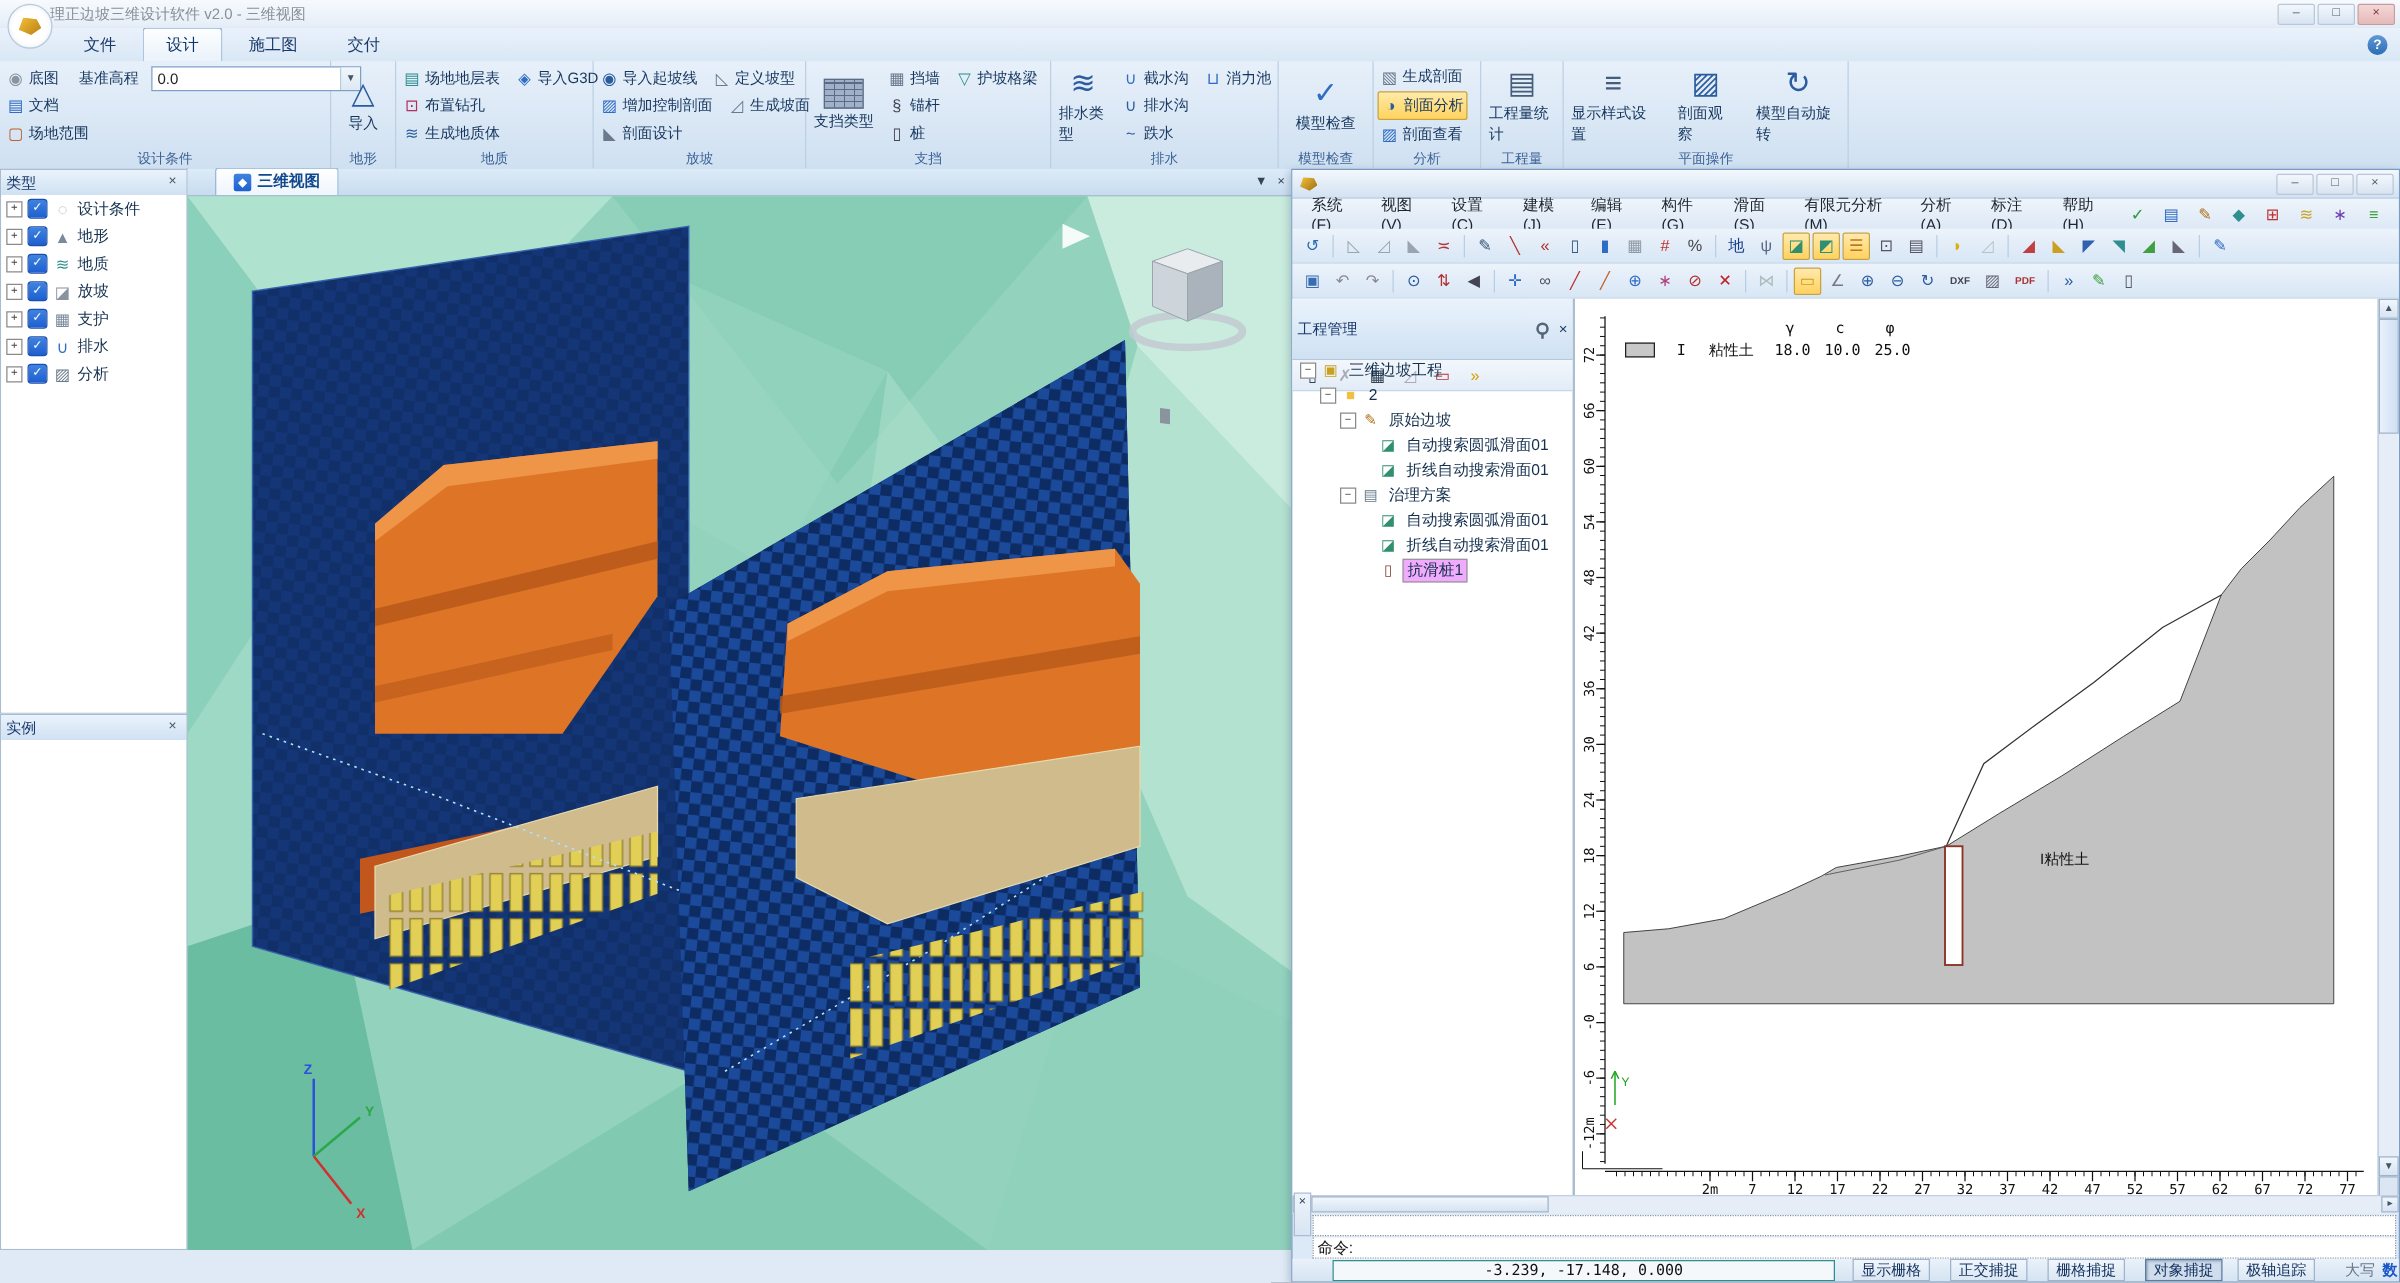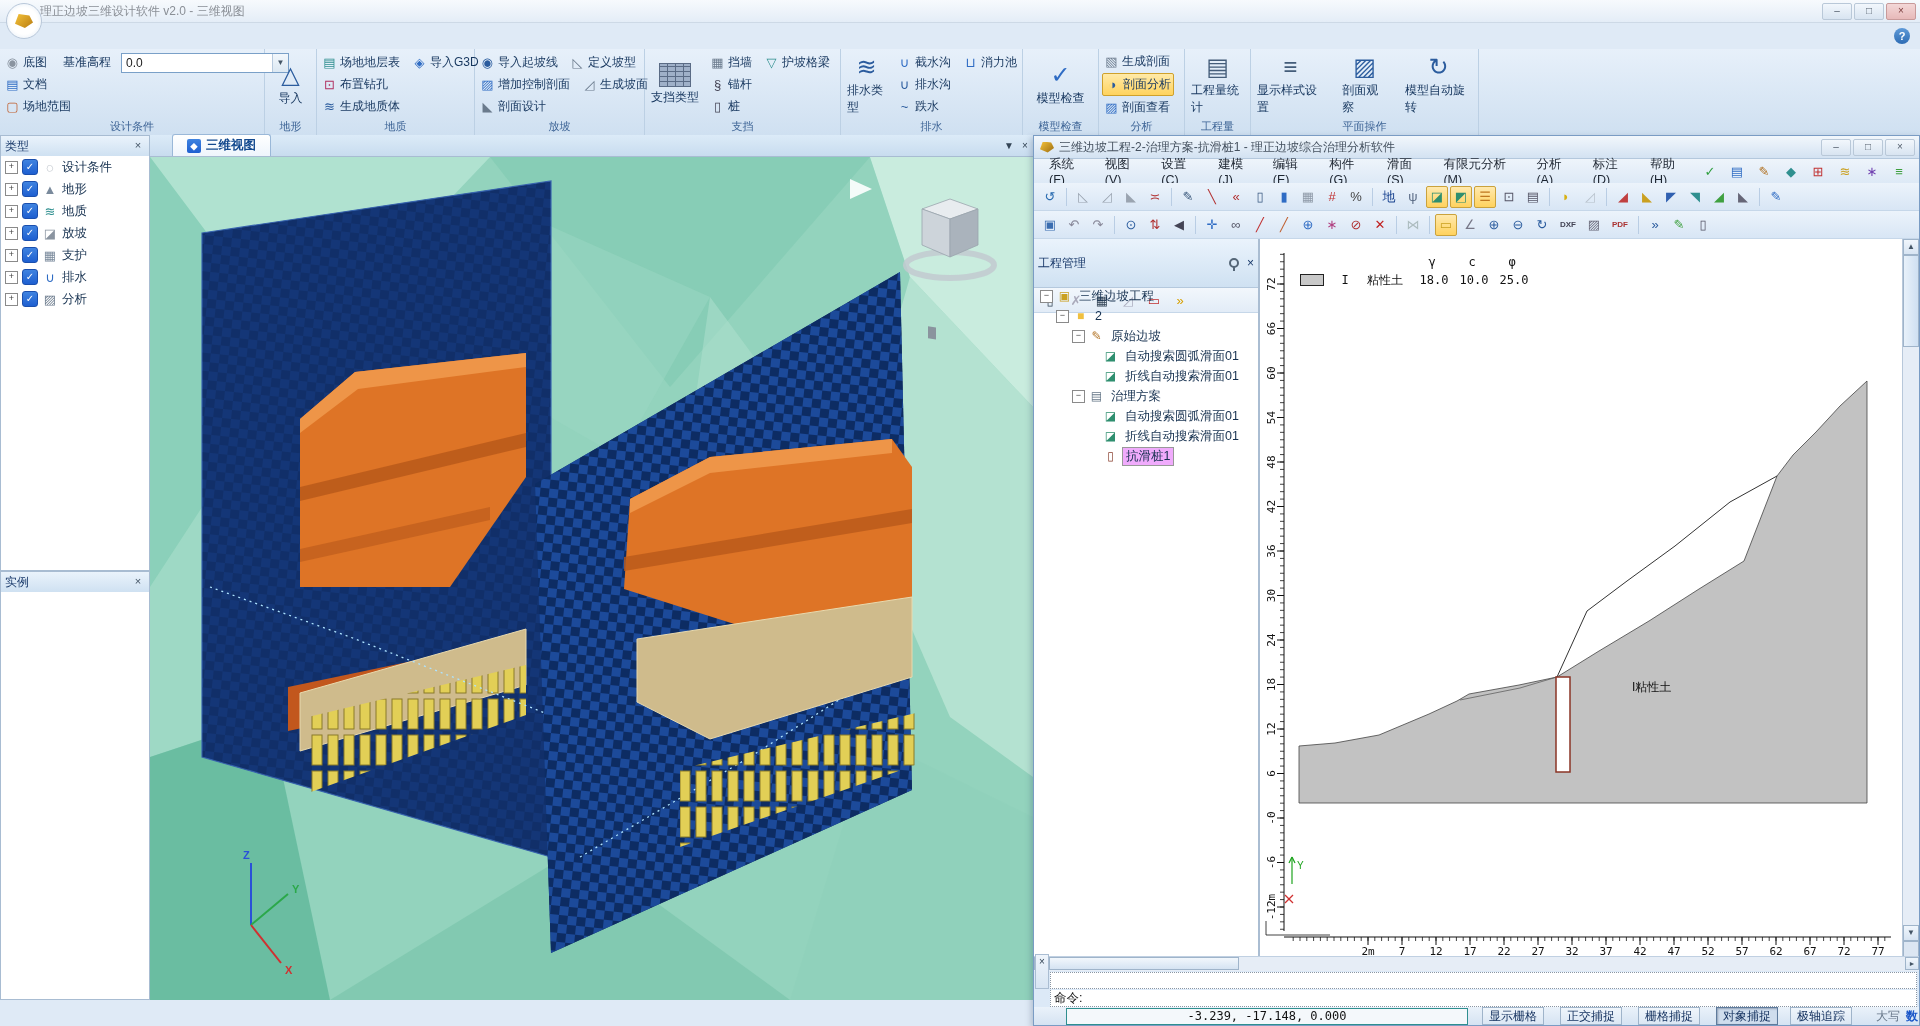--- a/index.html
+++ b/index.html
@@ -126,20 +126,26 @@
     <span class="winbtns">
       <span class="winbtn">–</span>
       <span class="winbtn">□</span>
       <span class="winbtn close">×</span>
     </span>
   </div>
   <div class="abs" id="applogo">
       <span class="gem"></span>
     </div>
 
+  <div class="abs" id="tabrow">
+    <span class="rtab">文件</span>
+    <span class="rtab active">设计</span>
+    <span class="rtab">施工图</span>
+    <span class="rtab">交付</span>
+  </div>
   <div class="abs" id="helpbtn">?</div>
 
   <div class="abs" id="ribbon">
     <div class="rgroup" style="width:265px">
       <div class="gbody">
           <div class="rcol">
         <div class="rrow">
           <span class="ritem">
                 <span class="ig" style="color: rgb(138, 148, 160);">◉</span>
                 <span>底图</span>
@@ -510,21 +516,20 @@
         <text x="93" y="702" fill="#2a51d8">Z</text>
         <text x="142" y="736" fill="#2ba84a">Y</text>
         <text x="135" y="817" fill="#d03030">X</text>
       </g>
     </svg>
   </div>
 
   <div class="abs" id="subwin">
     <div id="swtitle">
       <span class="gem"></span>
-      <span class="ttext">三维边坡工程-2-治理方案-抗滑桩1 - 理正边坡综合治理分析软件</span>
       <span class="winbtns" style="position:static;margin-left:auto;margin-right:4px;">
         <span class="winbtn">–</span>
         <span class="winbtn">□</span>
         <span class="winbtn">×</span>
       </span>
     </div>
     <div id="swmenu">
       <span id="menu-items" style="display:flex">
           <span class="mitem">系统(F)</span>
           <span class="mitem">视图(V)</span>

